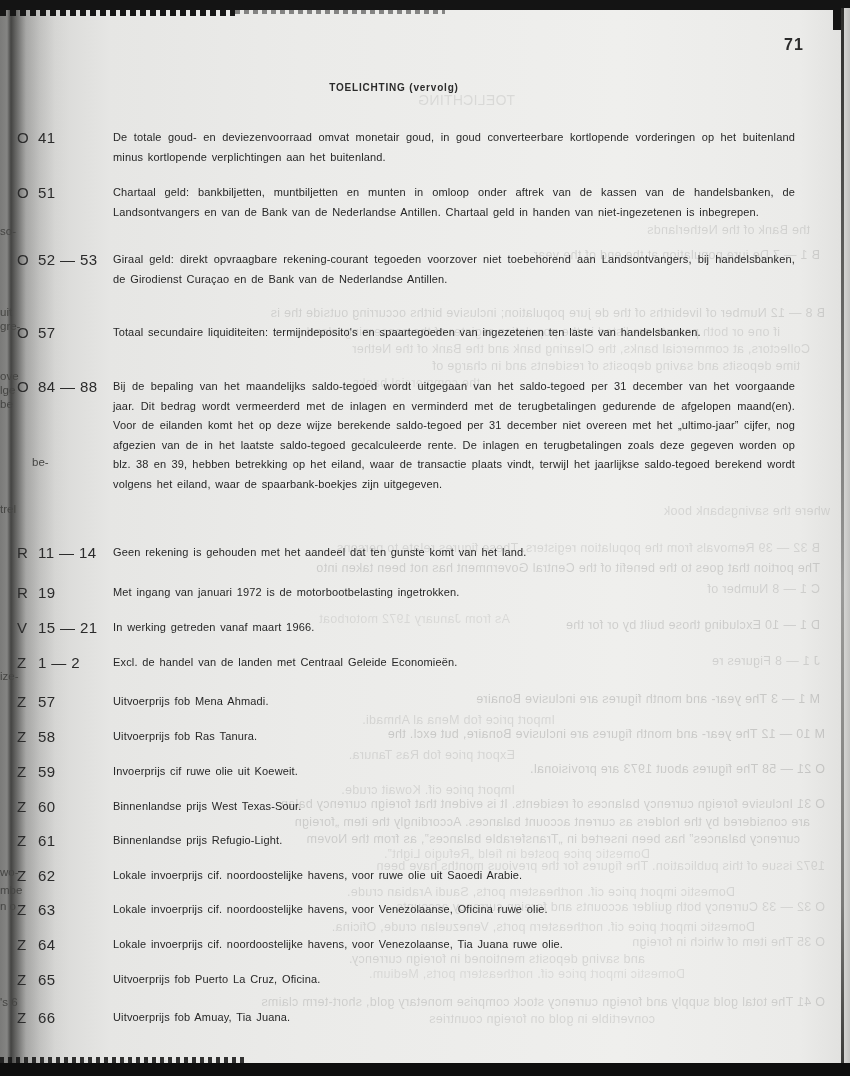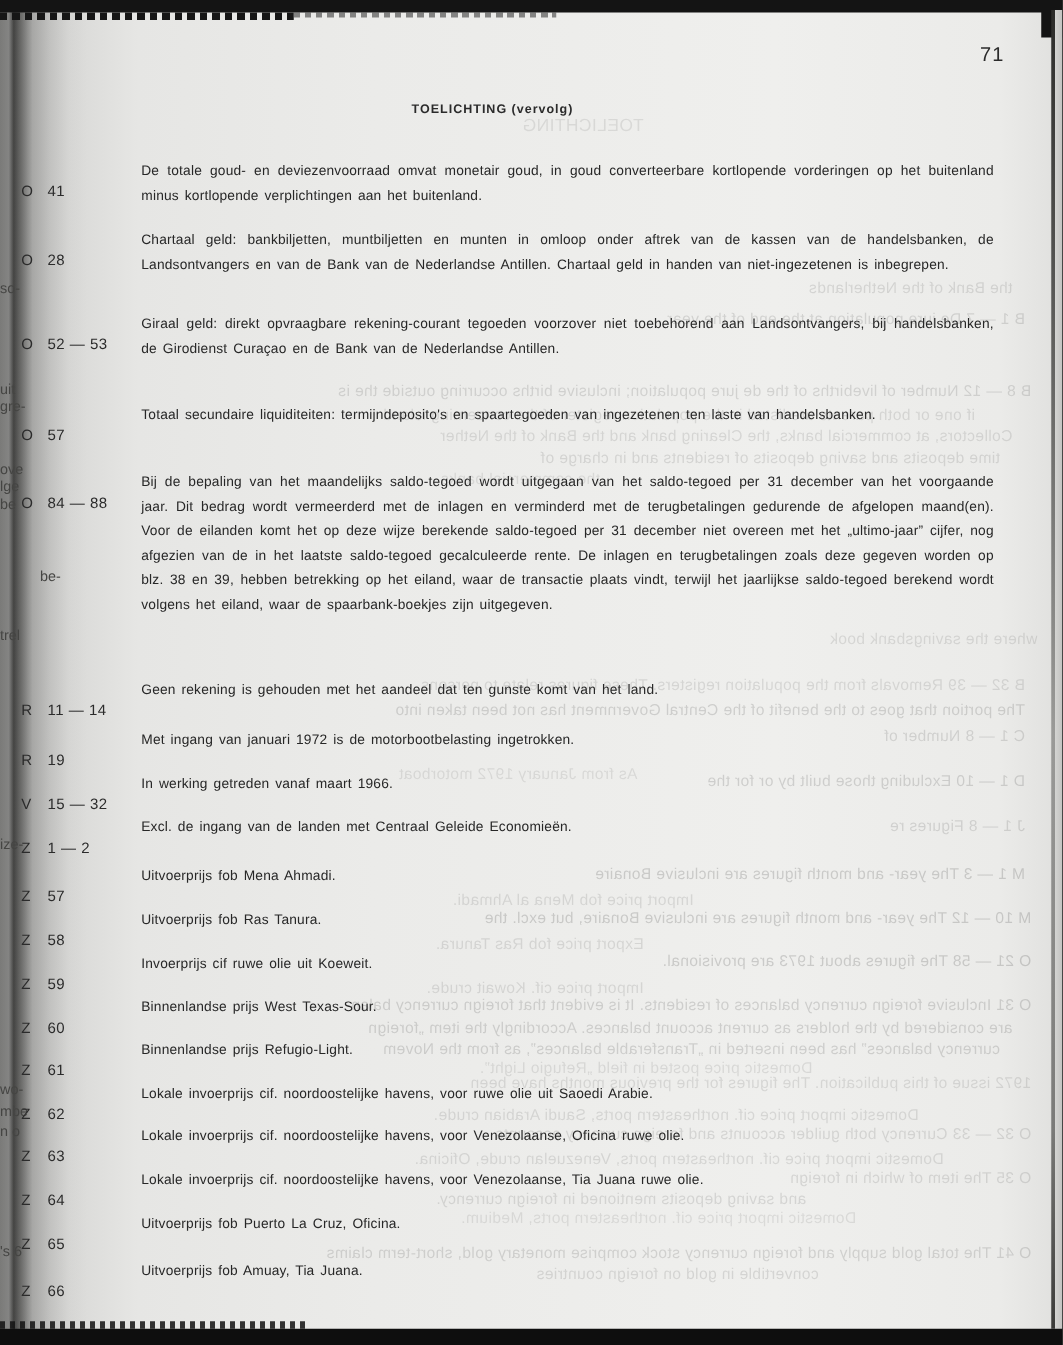--- a/index.html
+++ b/index.html
@@ -30,28 +30,28 @@
   .gutter-shade{position:absolute;top:10px;bottom:13px;left:0;width:70px;
     background:linear-gradient(90deg,rgba(40,40,40,.28) 10px,rgba(70,70,70,.18) 22px,rgba(120,120,120,.08) 40px,rgba(0,0,0,0) 70px);}
   
   .ghost-layer{position:absolute;inset:0;}
   .ghost{position:absolute;transform:scaleX(-1);color:#2a2a2a;filter:blur(0.5px);
     white-space:nowrap;overflow:hidden;line-height:17px;letter-spacing:.3px;}
   
   .gutter-frag{position:absolute;left:0;width:26px;overflow:hidden;color:#454543;
     font-size:11.5px;white-space:nowrap;filter:blur(.2px);}
   
-  .page-number{position:absolute;top:36px;left:784px;font-size:16px;font-weight:normal;
+  .page-number{position:absolute;top:36px;left:784px;font-size:16px;font-weight:bold;
     letter-spacing:1px;color:#2b2b2b;}
   .doc-title{position:absolute;top:82px;left:0;width:788px;text-align:center;
     font-size:10px;font-weight:bold;letter-spacing:.8px;color:#2b2b2b;}
   .notes-list{position:absolute;inset:0;}
   .note-row{position:absolute;left:0;right:0;}
-  .note-code{position:absolute;left:17px;width:94px;font-size:12px;line-height:19.6px;
-    letter-spacing:.4px;color:#2b2b2b;margin-top:16px;}
+  .note-code{position:absolute;left:17px;width:94px;font-size:15px;line-height:19.6px;
+    letter-spacing:.4px;color:#2b2b2b;}
   .note-code .cl{display:inline-block;width:21px;}
   .note-text{position:absolute;left:113px;width:682px;font-size:11px;line-height:19.6px;
     text-align:justify;word-spacing:1.5px;letter-spacing:.15px;color:#272727;}
 </style>
 </head>
 <body>
 
 <div class="scan">
   <div class="gutter-shade"></div>
 
@@ -110,21 +110,21 @@
 
   <div class="page-number">71</div>
   <div class="doc-title">TOELICHTING (vervolg)</div>
 
   <div class="notes-list">
       <div class="note-row" style="top: 128px;">
         <div class="note-code"><span class="cl">O</span><span>41</span></div>
         <div class="note-text">De totale goud- en deviezenvoorraad omvat monetair goud, in goud converteerbare kortlopende vorderingen op het buitenland minus kortlopende verplichtingen aan het buitenland.</div>
       </div>
       <div class="note-row" style="top: 183px;">
-        <div class="note-code"><span class="cl">O</span><span>28</span></div>
+        <div class="note-code"><span class="cl">O</span><span>51</span></div>
         <div class="note-text">Chartaal geld: bankbiljetten, muntbiljetten en munten in omloop onder aftrek van de kassen van de handelsbanken, de Landsontvangers en van de Bank van de Nederlandse Antillen. Chartaal geld in handen van niet-ingezetenen is inbegrepen.</div>
       </div>
       <div class="note-row" style="top: 250px;">
         <div class="note-code"><span class="cl">O</span><span>52 — 53</span></div>
         <div class="note-text">Giraal geld: direkt opvraagbare rekening-courant tegoeden voorzover niet toebehorend aan Landsontvangers, bij handelsbanken, de Girodienst Curaçao en de Bank van de Nederlandse Antillen.</div>
       </div>
       <div class="note-row" style="top: 323px;">
         <div class="note-code"><span class="cl">O</span><span>57</span></div>
         <div class="note-text">Totaal secundaire liquiditeiten: termijndeposito's en spaartegoeden van ingezetenen ten laste van handelsbanken.</div>
       </div>
@@ -134,26 +134,26 @@
       </div>
       <div class="note-row" style="top: 543px;">
         <div class="note-code"><span class="cl">R</span><span>11 — 14</span></div>
         <div class="note-text">Geen rekening is gehouden met het aandeel dat ten gunste komt van het land.</div>
       </div>
       <div class="note-row" style="top: 583px;">
         <div class="note-code"><span class="cl">R</span><span>19</span></div>
         <div class="note-text">Met ingang van januari 1972 is de motorbootbelasting ingetrokken.</div>
       </div>
       <div class="note-row" style="top: 618px;">
-        <div class="note-code"><span class="cl">V</span><span>15 — 32</span></div>
+        <div class="note-code"><span class="cl">V</span><span>15 — 21</span></div>
         <div class="note-text">In werking getreden vanaf maart 1966.</div>
       </div>
       <div class="note-row" style="top: 653px;">
         <div class="note-code"><span class="cl">Z</span><span>1 — 2</span></div>
-        <div class="note-text">Excl. de ingang van de landen met Centraal Geleide Economieën.</div>
+        <div class="note-text">Excl. de handel van de landen met Centraal Geleide Economieën.</div>
       </div>
       <div class="note-row" style="top: 692px;">
         <div class="note-code"><span class="cl">Z</span><span>57</span></div>
         <div class="note-text">Uitvoerprijs fob Mena Ahmadi.</div>
       </div>
       <div class="note-row" style="top: 727px;">
         <div class="note-code"><span class="cl">Z</span><span>58</span></div>
         <div class="note-text">Uitvoerprijs fob Ras Tanura.</div>
       </div>
       <div class="note-row" style="top: 762px;">

